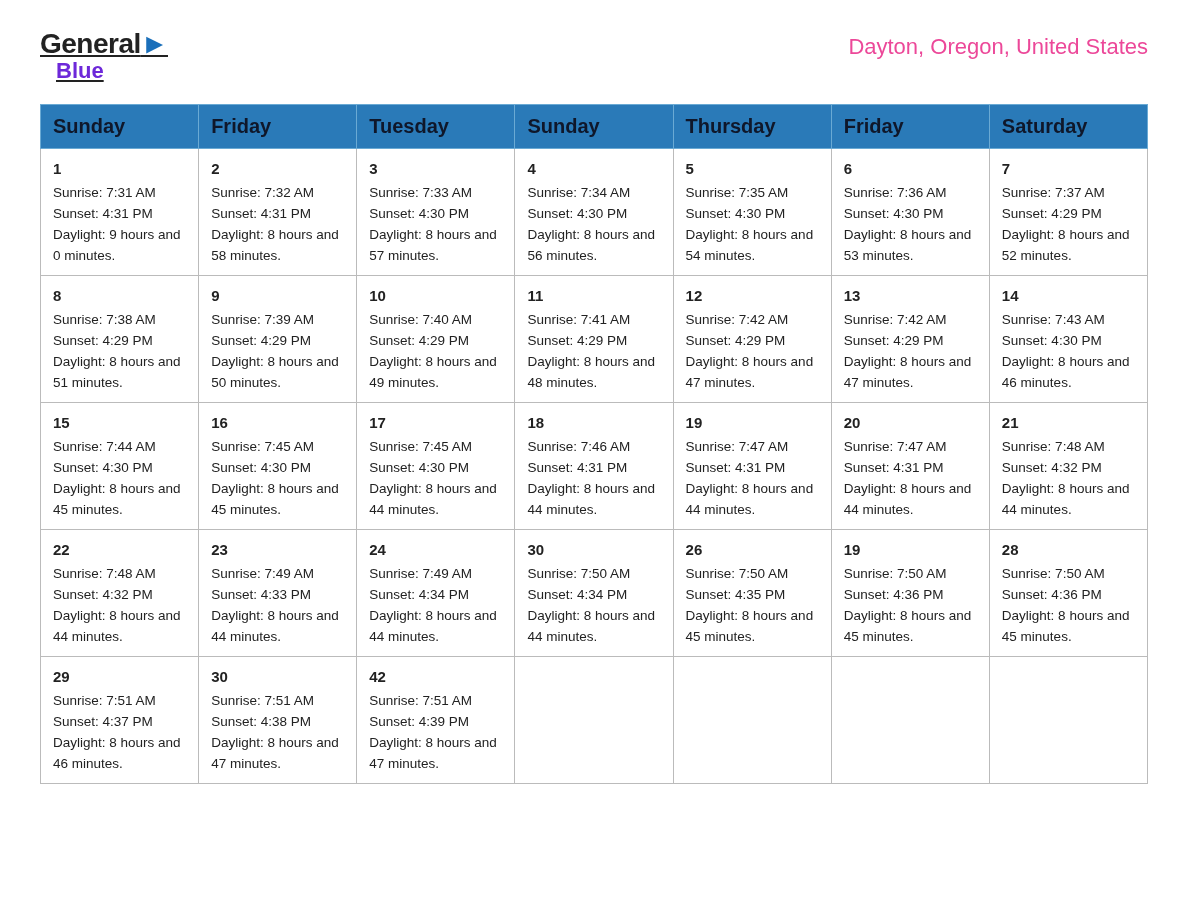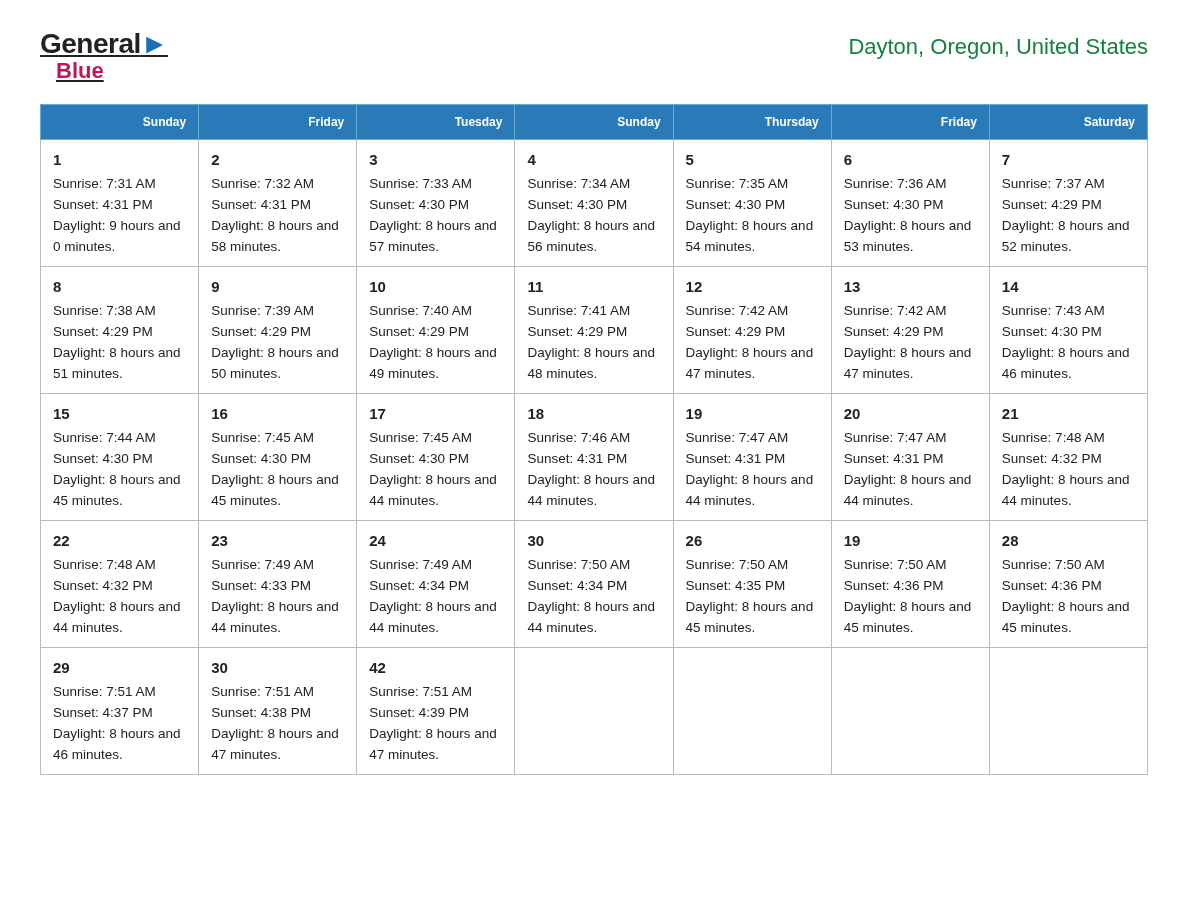--- a/index.html
+++ b/index.html
@@ -28,54 +28,54 @@
       color: #222;
       letter-spacing: -0.5px;
       line-height: 1;
     }
     .logo-general span {
       color: #1a6fba;
     }
     .logo-blue {
       font-size: 22px;
       font-weight: bold;
-      color: #be185d;
+      color: #6d28d9;
       margin-left: 8px;
     }
     .logo-row {
       display: flex;
       align-items: center;
       text-decoration: underline;
     }
     .title-block {
       text-align: right;
     }
     .month-title {
       font-size: 52px;
       font-weight: bold;
       color: #222;
       line-height: 1.1;
     }
     .location-title {
       font-size: 22px;
-      color: #15803d;
+      color: #ec4899;
       margin-top: 4px;
     }
     .calendar {
       width: 100%;
       border-collapse: collapse;
       border: 1px solid #888;
     }
     .calendar th {
       background: #2a7ab8;
-      color: #ffffff;
-      font-size: 12px;
+      color: #0f172a;
+      font-size: 20px;
       font-weight: 600;
       padding: 10px 12px;
-      text-align: right;
+      text-align: left;
       border: 1px solid #6aaad4;
     }
     .calendar td {
       vertical-align: top;
       padding: 8px 12px;
       border: 1px solid #bbb;
       width: 14.28%;
       min-height: 100px;
       font-size: 13.5px;
       line-height: 1.55;

